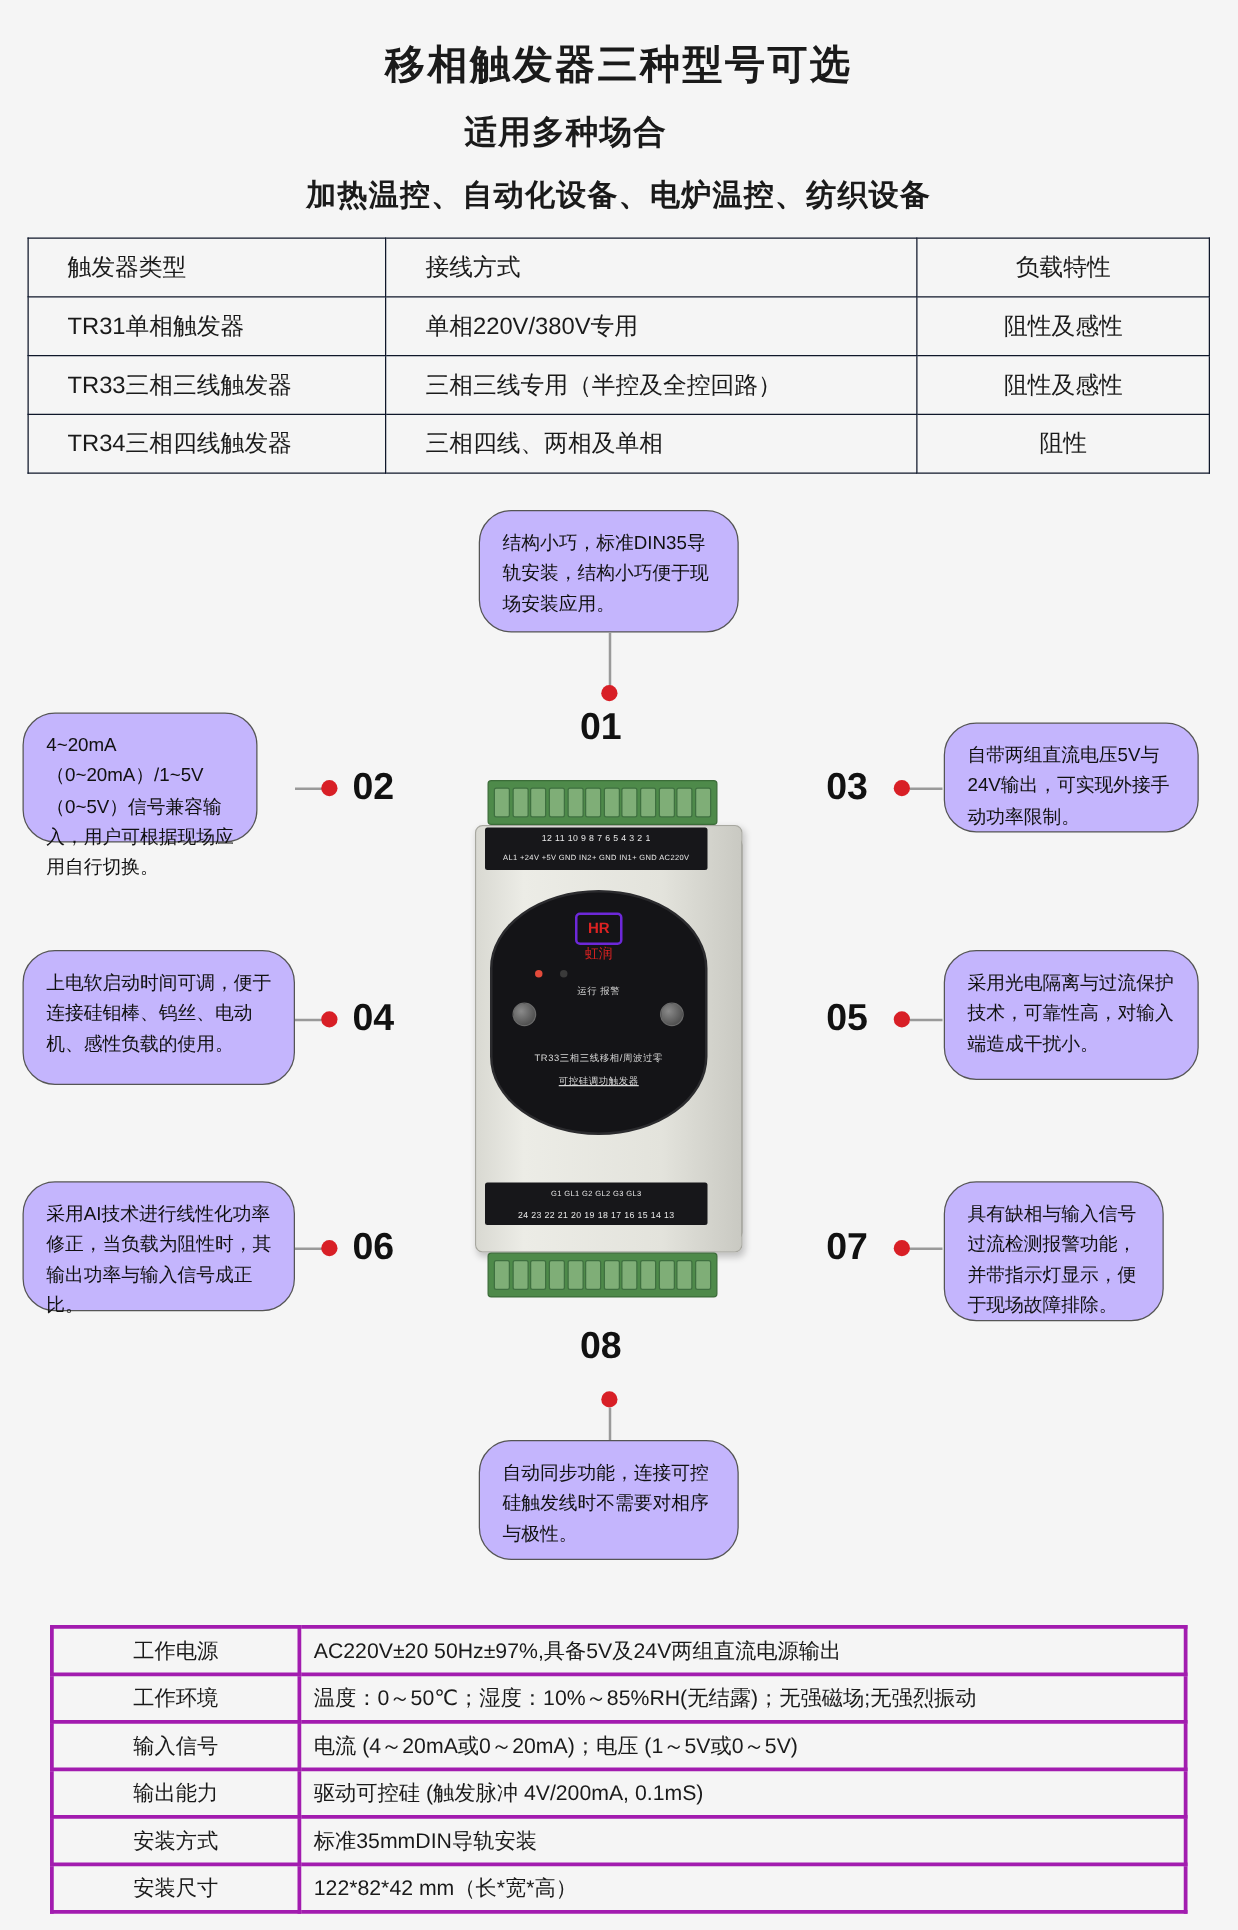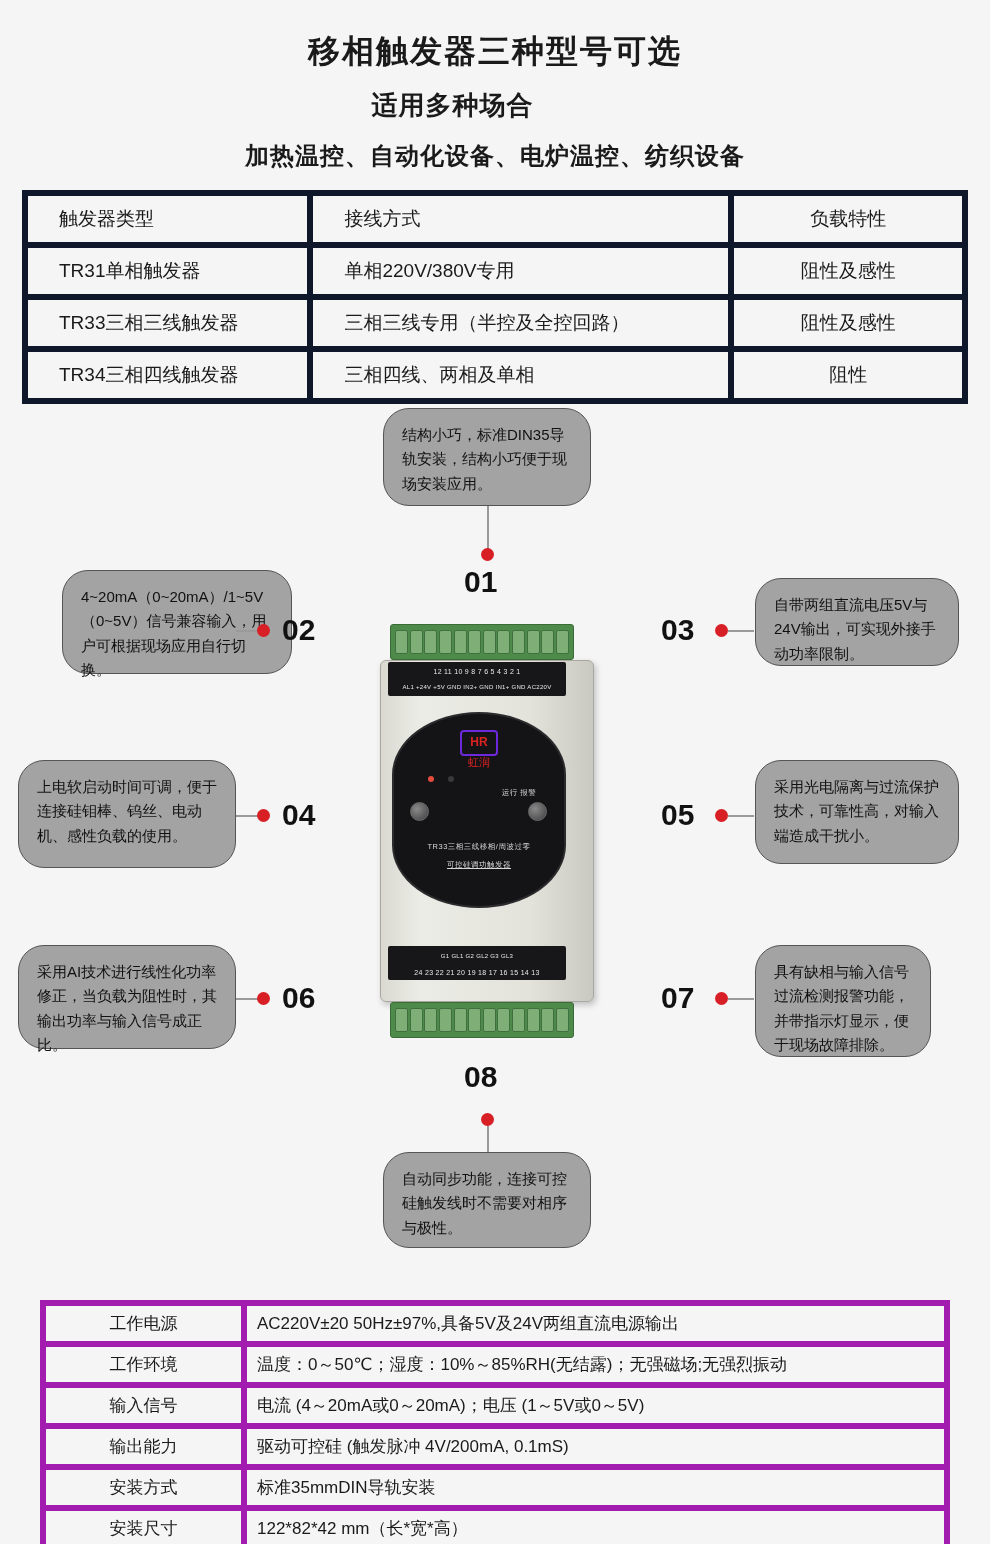--- a/index.html
+++ b/index.html
@@ -44,37 +44,37 @@
 
   
   .model-table {
     position: absolute;
     top: 190px; left: 22px;
     width: 946px;
     border-collapse: collapse;
     background: #f5f5f5;
   }
   .model-table td {
-    border: 6px solid #0f172a;
+    border: 1px solid #0f172a;
     height: 46px;
     font-size: 19px;
     padding: 0 31px;
     vertical-align: middle;
   }
   .model-table .c1 { width: 275px; }
   .model-table .c2 { width: 440px; }
   .model-table .c3 { width: 215px; text-align: center; }
   .model-table tr:first-child td { text-align: left; }
   .model-table tr:first-child .c3 { text-align: center; }
 
   
   .bubble {
     position: absolute;
     box-sizing: border-box;
-    background: #a3a3a3;
+    background: #c4b5fd;
     border: 1px solid #555;
     border-radius: 26px;
     padding: 14px 18px;
     font-size: 15px;
     line-height: 1.62;
     color: #111;
   }
 
   .num {
     position: absolute;
@@ -205,21 +205,21 @@
 
   
   .spec-table {
     position: absolute;
     top: 1300px; left: 40px;
     width: 910px;
     border-collapse: collapse;
     background: #f5f5f5;
   }
   .spec-table td {
-    border: 6px solid #a21caf;
+    border: 3px solid #a21caf;
     height: 35px;
     font-size: 17px;
     padding: 0 10px;
     vertical-align: middle;
   }
   .spec-table .k {
     width: 175px;
     text-align: center;
   }
 </style>
@@ -253,21 +253,21 @@
     <td class="c3">阻性</td>
   </tr>
 </tbody>
   </table>
 
 <div class="bubble" style="left:383px; top:408px; width:208px; height:98px;">结构小巧，标准DIN35导轨安装，结构小巧便于现场安装应用。</div>
 <div class="lead v" style="left:487px; top:506px; height:46px;"></div>
 <div class="dot" style="left:481px; top:548px;"></div>
 <div class="num" style="left:464px; top:565px;">01</div>
 
-<div class="bubble" style="left:18px; top:570px; width:230px; height:104px;margin-left:44px;">4~20mA（0~20mA）/1~5V（0~5V）信号兼容输入，用户可根据现场应用自行切换。</div>
+<div class="bubble" style="left:18px; top:570px; width:188px; height:104px;">4~20mA（0~20mA）/1~5V（0~5V）信号兼容输入，用户可根据现场应用自行切换。</div>
 <div class="lead h" style="left:236px; top:630px; width:22px;"></div>
 <div class="dot" style="left:257px; top:624px;"></div>
 <div class="num" style="left:282px; top:613px;">02</div>
 
 <div class="bubble" style="left:755px; top:578px; width:204px; height:88px;">自带两组直流电压5V与24V输出，可实现外接手动功率限制。</div>
 <div class="lead h" style="left:728px; top:630px; width:26px;"></div>
 <div class="dot" style="left:715px; top:624px;"></div>
 <div class="num" style="left:661px; top:613px;">03</div>
 
 <div class="bubble" style="left:18px; top:760px; width:218px; height:108px;">上电软启动时间可调，便于连接硅钼棒、钨丝、电动机、感性负载的使用。</div>
@@ -319,21 +319,21 @@
   <div class="term-strip term-top">
     <div class="term-row" style="padding-top:4px;">12 11 10 9 8 7 6 5 4 3 2 1</div>
     <div class="term-row small" style="padding-top:5px; justify-content:center;">AL1   +24V +5V GND IN2+ GND IN1+ GND        AC220V</div>
   </div>
 
   <div class="dev-face">
     <div class="logo-hr">HR</div>
     <div class="logo-cn">虹润</div>
     <div class="led"></div>
     <div class="led2"></div>
-    <div class="face-lbl" style="top:74px;padding-left:40px;">运行  报警</div>
+    <div class="face-lbl" style="top:74px;">运行  报警</div>
     <div class="pot" style="left:16px; top:88px;"></div>
     <div class="pot" style="left:134px; top:88px;"></div>
     <div class="face-lbl" style="top:128px;">TR33三相三线移相/周波过零</div>
     <div class="face-lbl" style="top:146px;text-decoration:underline;">可控硅调功触发器</div>
   </div>
 
   <div class="term-strip term-bot">
     <div class="term-row small" style="padding-top:5px; justify-content:center;">G1  GL1  G2  GL2  G3  GL3</div>
     <div class="term-row" style="padding-top:5px;">24 23 22 21 20 19 18 17 16 15 14 13</div>
   </div>

